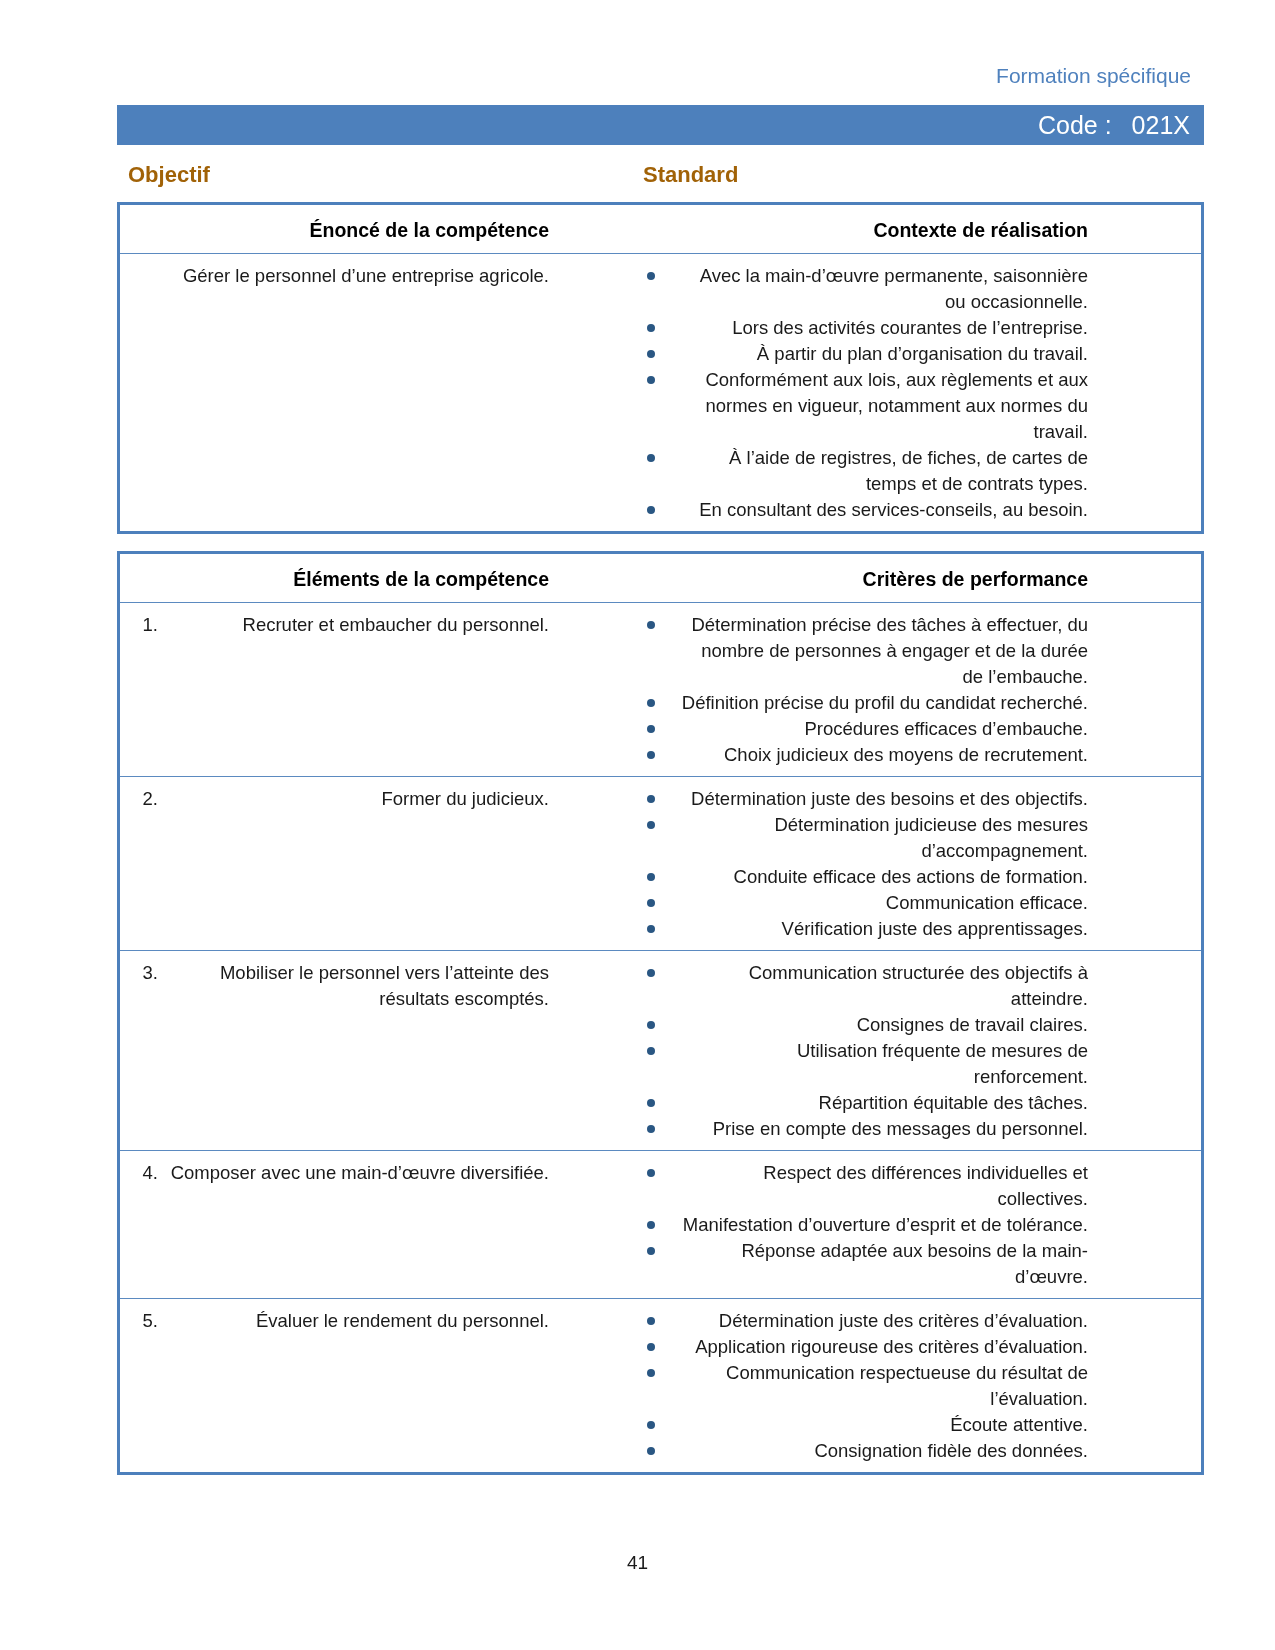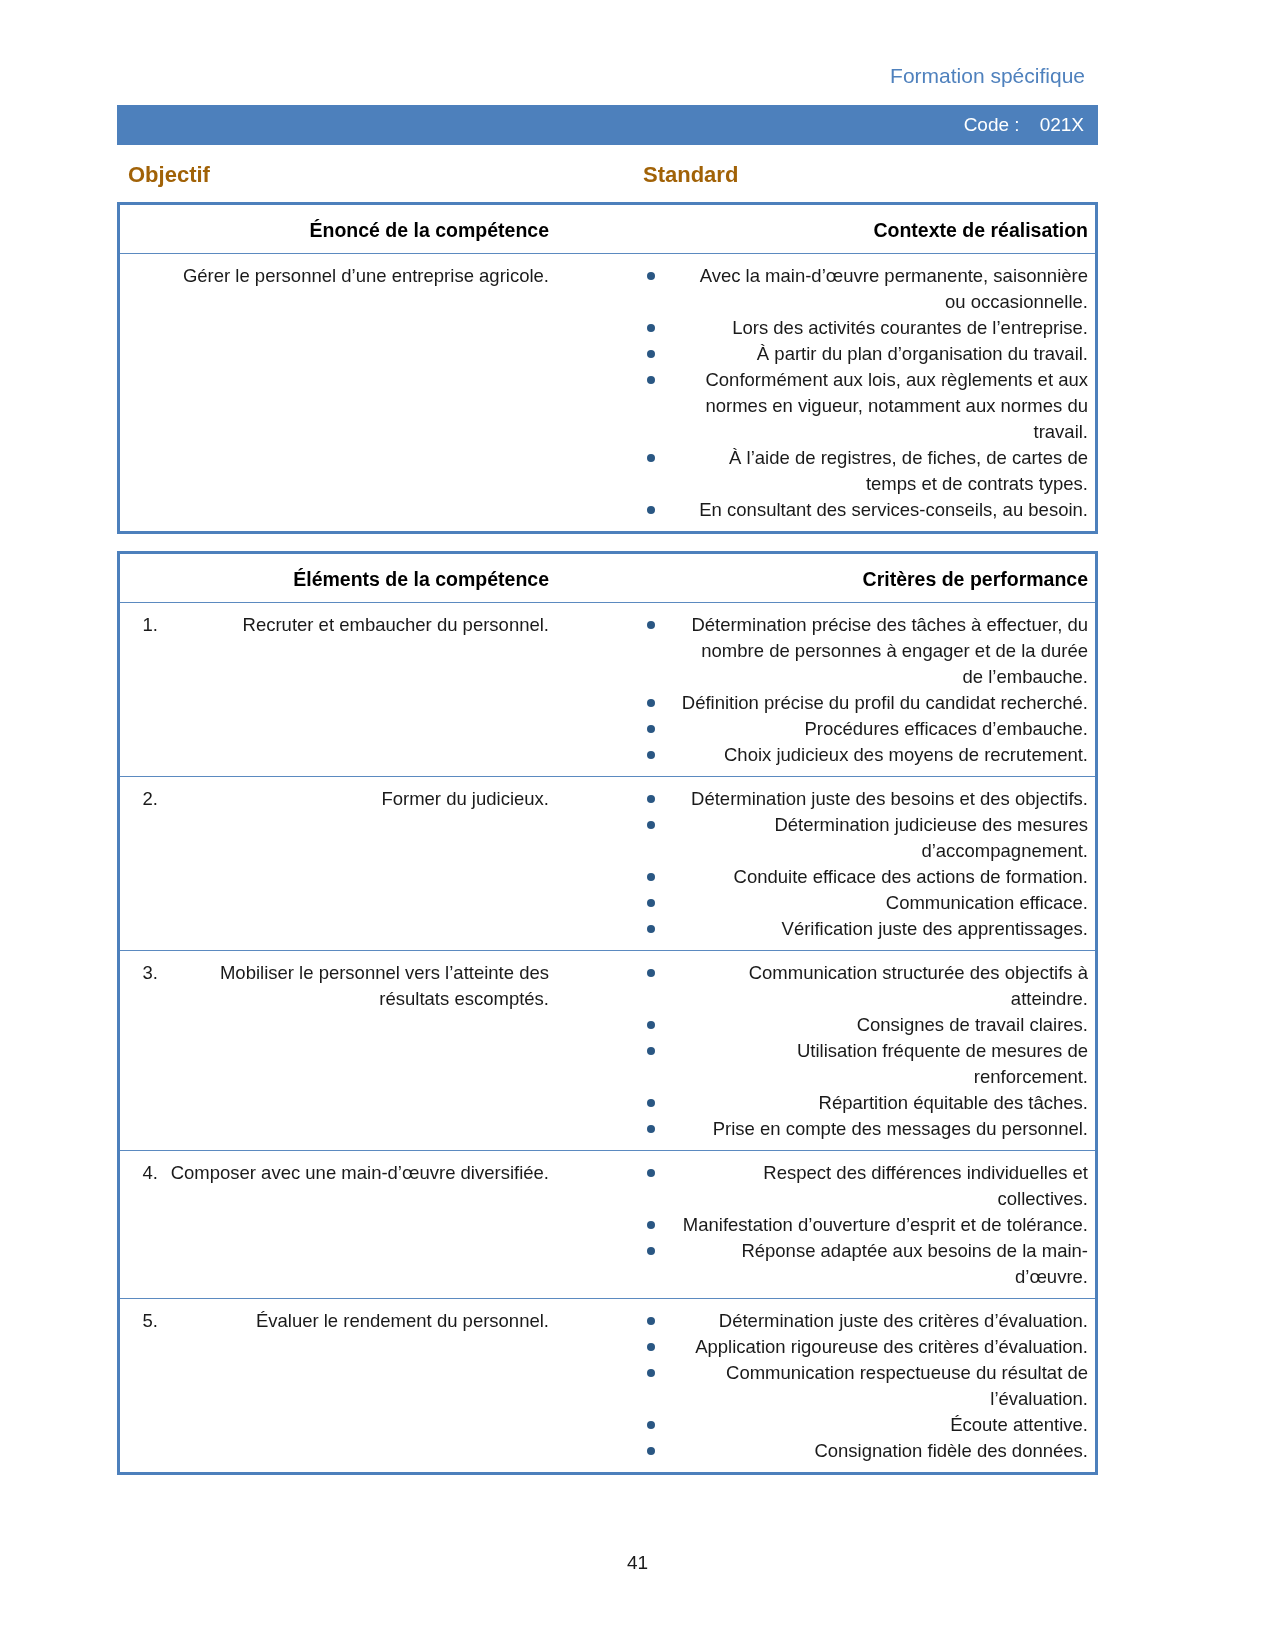--- a/index.html
+++ b/index.html
@@ -3,36 +3,36 @@
 <meta charset="utf-8">
 <style>
   * { margin: 0; padding: 0; box-sizing: border-box; }
   html, body { background: #ffffff; }
   body {
     width: 1275px; height: 1650px;
     font-family: "Liberation Sans", "DejaVu Sans", sans-serif;
     color: #1a1a1a;
     position: relative;
   }
-  .content { width: 981px; margin-left: 117px; }
+  .content { width: 1087px; margin-left: 117px; }
 
   .top-label {
     margin-top: 64px;
     text-align: right;
     padding-right: 13px;
     font-size: 21px;
     color: #4f81bd;
   }
 
   .code-bar {
     margin-top: 17px;
     height: 40px;
     background: #4d80bc;
     color: #ffffff;
-    font-size: 19px;
+    font-size: 25px;
     display: flex;
     align-items: center;
     justify-content: flex-end;
     padding-right: 14px;
   }
   .code-bar .code-value { margin-left: 20px; }
 
   .section-headings {
     display: grid;
     grid-template-columns: 509px 472px;

